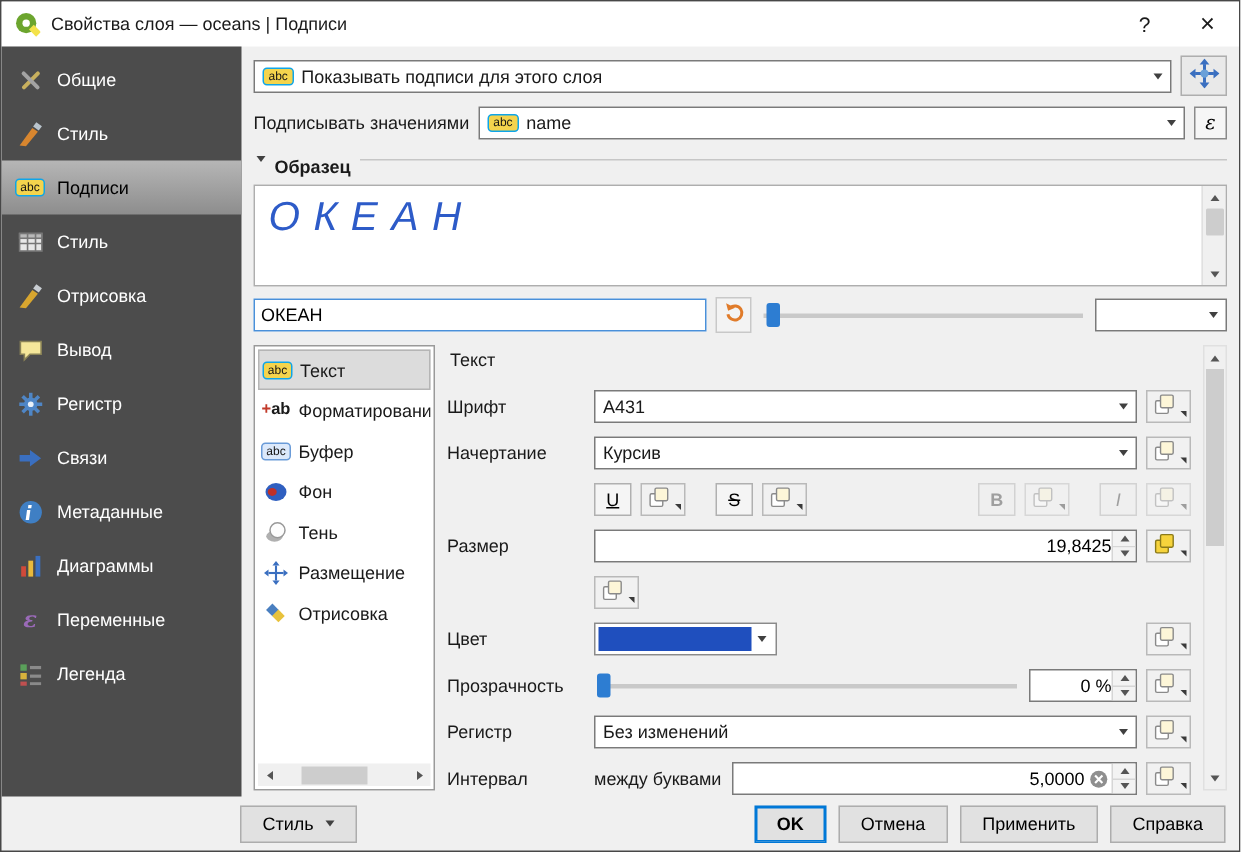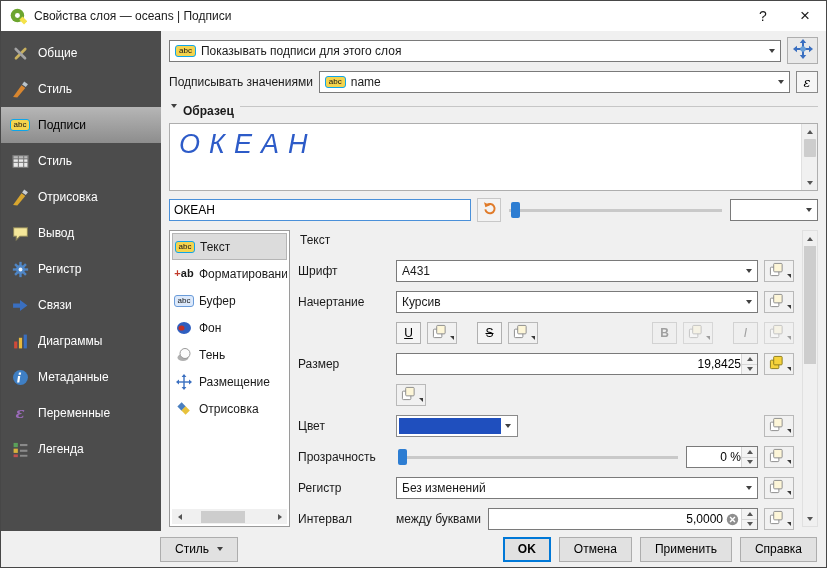--- a/index.html
+++ b/index.html
@@ -211,36 +211,36 @@
         <span class="sicon">
             <svg width="17" height="17" viewBox="0 0 16 16">
               <path d="M1 6 h6.5 V2.8 L14.5 8 l-7 5.2 V10 H1z" fill="#3a6fc0"></path>
             </svg>
           </span>
         <span>Связи</span>
       </div>
       <div class="side-item">
         <span class="sicon">
             <svg width="17" height="17" viewBox="0 0 16 16">
+              <circle cx="8" cy="8" r="7" fill="#3f7fc4"></circle>
+              <rect x="7" y="3.4" width="2.1" height="2.1" fill="#fff" transform="skewX(-8)"></rect>
+              <rect x="6.6" y="6.6" width="2.1" height="6.2" fill="#fff" transform="skewX(-8)"></rect>
+            </svg>
+          </span>
+        <span>Метаданные</span>
+      </div>
+      <div class="side-item">
+        <span class="sicon">
+            <svg width="17" height="17" viewBox="0 0 16 16">
               <rect x="2" y="8" width="3" height="6.5" fill="#d04a3a"></rect>
               <rect x="6.5" y="4.5" width="3" height="10" fill="#e8b93c"></rect>
               <rect x="11" y="1.5" width="3" height="13" fill="#3a6fc0"></rect>
             </svg>
           </span>
         <span>Диаграммы</span>
-      </div>
-      <div class="side-item">
-        <span class="sicon">
-            <svg width="17" height="17" viewBox="0 0 16 16">
-              <circle cx="8" cy="8" r="7" fill="#3f7fc4"></circle>
-              <rect x="7" y="3.4" width="2.1" height="2.1" fill="#fff" transform="skewX(-8)"></rect>
-              <rect x="6.6" y="6.6" width="2.1" height="6.2" fill="#fff" transform="skewX(-8)"></rect>
-            </svg>
-          </span>
-        <span>Метаданные</span>
       </div>
       <div class="side-item">
         <span class="sicon">
             <span style="color:#9a6ab8;font-family:'DejaVu Serif',serif;font-style:italic;font-weight:bold;font-size:15px;">ε</span>
           </span>
         <span>Переменные</span>
       </div>
       <div class="side-item">
         <span class="sicon">
             <svg width="17" height="17" viewBox="0 0 16 16">

